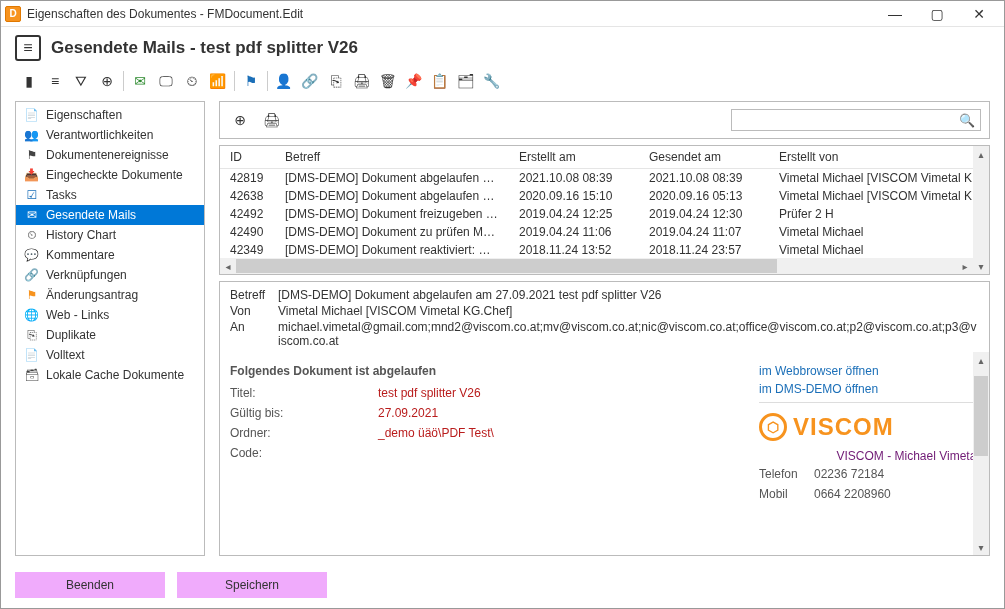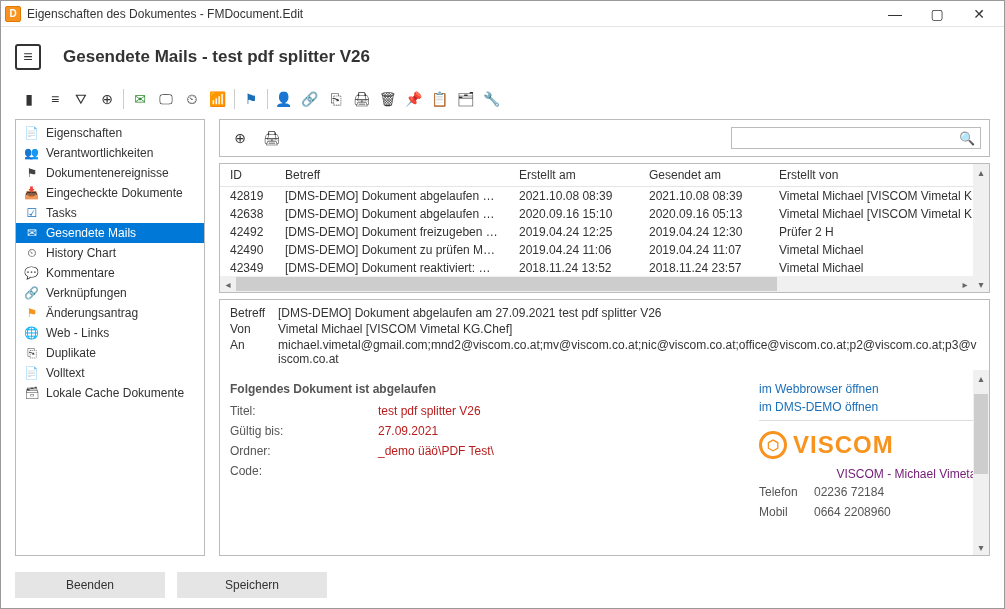--- a/index.html
+++ b/index.html
@@ -5,21 +5,21 @@
   * { box-sizing: border-box; }
   html, body { margin: 0; padding: 0; font-family: "Segoe UI", Tahoma, Arial, sans-serif; font-size: 12px; color: #333; background: #fff; height: 100%; }
   .window { width: 1005px; height: 609px; border: 1px solid #999; display: flex; flex-direction: column; background: #fff; }
   .titlebar { height: 26px; background: #fff; border-bottom: 1px solid #e5e5e5; display: flex; align-items: center; padding: 0 4px; }
   .titlebar .tb-icon { width: 16px; height: 16px; background: #f7931e; border: 1px solid #e07800; display: inline-flex; align-items: center; justify-content: center; color: #fff; font-size: 10px; font-weight: bold; border-radius: 2px; margin-right: 6px; }
   .titlebar .tb-title { flex: 1; font-size: 12px; color: #333; }
   .titlebar .tb-btn { width: 42px; height: 24px; display: inline-flex; align-items: center; justify-content: center; font-size: 14px; color: #333; }
   .header { display: flex; align-items: center; padding: 8px 14px 6px 14px; gap: 10px; }
   .header .hdr-icon { width: 26px; height: 26px; border: 2px solid #333; border-radius: 3px; display: inline-flex; align-items: center; justify-content: center; }
   .header .hdr-icon::before { content: "≡"; font-size: 16px; color: #333; }
-  .header h1 { margin: 12px; font-size: 17px; font-weight: bold; color: #333; }
+  .header h1 { margin: 0; font-size: 17px; font-weight: bold; color: #333; }
   .toolbar { display: flex; align-items: center; padding: 2px 16px 8px 16px; gap: 2px; border-bottom: 0; }
   .tbtn { width: 24px; height: 24px; display: inline-flex; align-items: center; justify-content: center; font-size: 14px; color: #333; cursor: pointer; }
   .tsepline { height: 20px; border-left: 1px solid #ccc; margin: 0 2px; }
   .body { flex: 1; display: flex; padding: 0 14px 8px 14px; gap: 14px; overflow: hidden; }
   .sidebar { width: 190px; border: 1px solid #bbb; background: #fff; display: flex; flex-direction: column; padding: 3px 0; overflow: auto; }
   .sb-item { display: flex; align-items: center; gap: 6px; padding: 3px 8px; font-size: 12px; color: #333; cursor: pointer; white-space: nowrap; }
   .sb-item.active { background: #0078d7; color: #fff; }
   .sb-item.active .sb-icon { color: #fff; }
   .sb-icon { width: 16px; text-align: center; color: #444; }
   .main { flex: 1; display: flex; flex-direction: column; gap: 6px; overflow: hidden; }
@@ -57,21 +57,21 @@
   .logo .mark { width: 28px; height: 28px; border-radius: 50%; border: 3px solid #f7931e; display: inline-flex; align-items: center; justify-content: center; color: #f7931e; font-weight: bold; font-size: 14px; }
   .logo .wordmark { font-size: 24px; font-weight: 600; letter-spacing: 1px; color: #f7931e; }
   .right-col .company { color: #701a75; margin-bottom: 4px; text-align: right; }
   .right-col .crow { display: flex; margin-bottom: 6px; color: #555; }
   .right-col .crow .clab { width: 55px; }
   .dvscroll { position: absolute; top: 0; right: 0; bottom: 0; width: 16px; background: #f0f0f0; display: flex; flex-direction: column; }
   .dvscroll .arrow { height: 16px; display: flex; align-items: center; justify-content: center; font-size: 10px; color: #666; }
   .dvscroll .track { flex: 1; position: relative; }
   .dvscroll .thumb { position: absolute; top: 8px; left: 1px; width: 14px; height: 80px; background: #cdcdcd; }
   .footer { display: flex; align-items: center; gap: 12px; padding: 8px 14px 10px 14px; }
-  .btn { min-width: 150px; height: 26px; background: #e5e5e5; border: 0; display: inline-flex; align-items: center; justify-content: center; font-size: 12px; color: #333; cursor: pointer; }
+  .btn { min-width: 150px; height: 26px; background: #f0abfc; border: 0; display: inline-flex; align-items: center; justify-content: center; font-size: 12px; color: #333; cursor: pointer; }
   .c-green { color: #2e8b30; }
   .c-blue  { color: #1b6fb8; }
   .c-orange{ color: #f7931e; }
   .c-red   { color: #c0392b; }
 </style>
 </head>
 <body>
 
 <div class="window">
 

